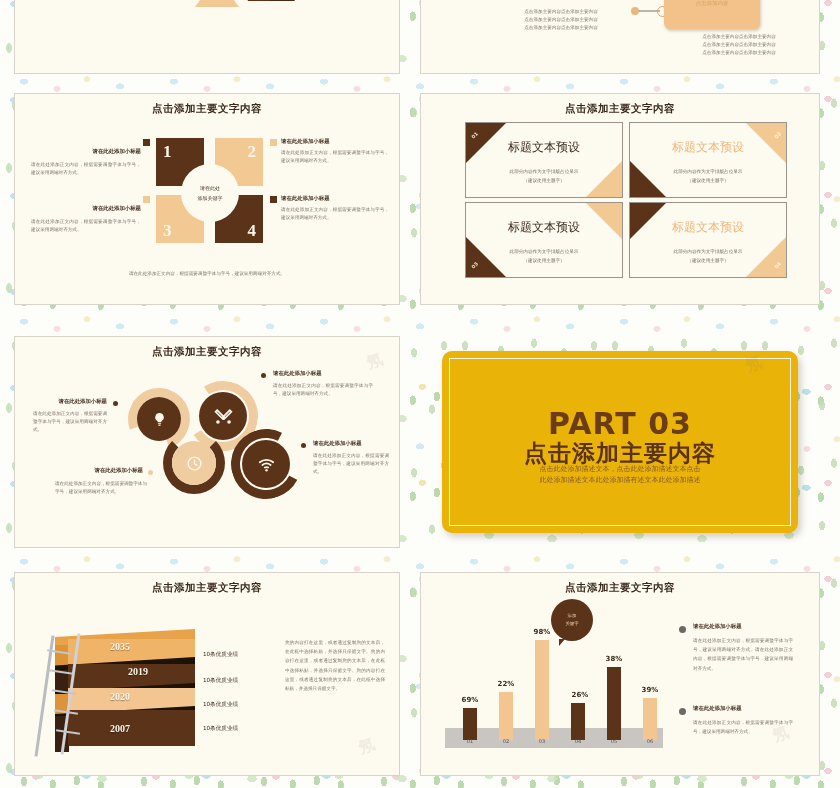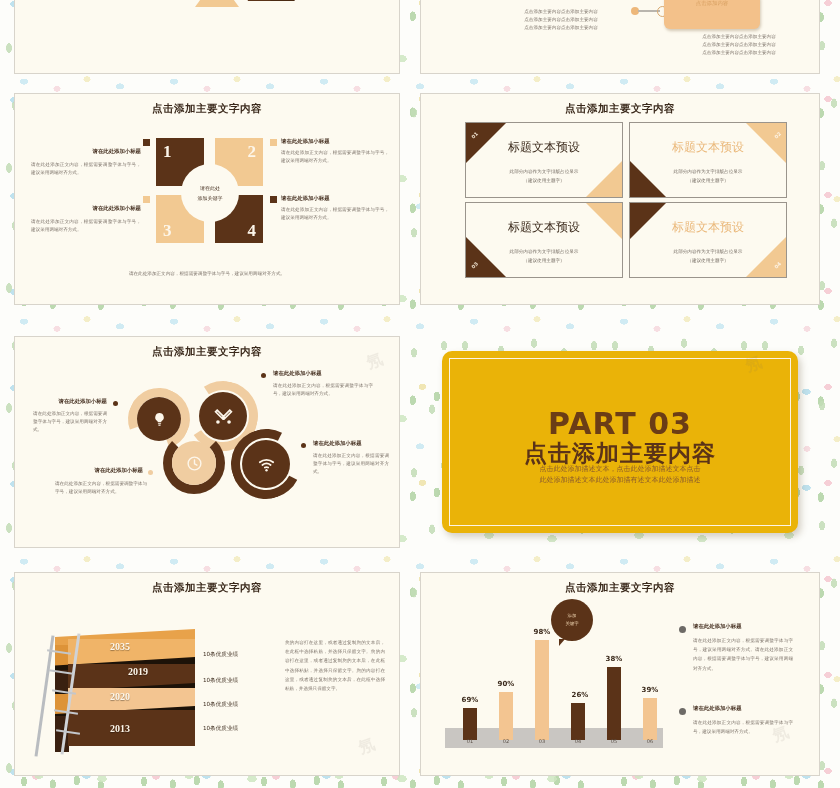--- a/index.html
+++ b/index.html
@@ -363,21 +363,21 @@
         <div style="position:absolute;left:40px;top:121px;width:14px;height:26px;background:#dd9338;"></div>
         <div style="position:absolute;left:53px;top:115px;width:127px;height:26px;background:#f3c591;"></div>
         <div class="yr" style="left:95px;top:118px;">2020</div>
       </div>
 
       <div>
         <div style="position:absolute;left:40px;top:133px;width:140px;height:20px;background:#1c1208;
                     clip-path:polygon(0 40%,100% 0,100% 60%,0 100%);"></div>
         <div style="position:absolute;left:40px;top:143px;width:14px;height:36px;background:#3a2010;"></div>
         <div style="position:absolute;left:53px;top:137px;width:127px;height:36px;background:#5b3318;"></div>
-        <div class="yr" style="left:95px;top:150px;">2013</div>
+        <div class="yr" style="left:95px;top:150px;">2007</div>
       </div>
 
       <div>
         <div style="position:absolute;left:28px;top:62px;width:3px;height:122px;background:#b9bcc0;transform:rotate(8deg);"></div>
         <div style="position:absolute;left:54px;top:60px;width:3px;height:122px;background:#cfd2d6;transform:rotate(8deg);"></div>
         <div style="position:absolute;left:32px;top:78px;width:24px;height:2.2px;background:#c3c6ca;transform:rotate(8deg);"></div>
         <div style="position:absolute;left:34px;top:98px;width:24px;height:2.2px;background:#c3c6ca;transform:rotate(8deg);"></div>
         <div style="position:absolute;left:37px;top:118px;width:24px;height:2.2px;background:#c3c6ca;transform:rotate(8deg);"></div>
         <div style="position:absolute;left:39px;top:138px;width:24px;height:2.2px;background:#c3c6ca;transform:rotate(8deg);"></div>
         <div style="position:absolute;left:41px;top:158px;width:24px;height:2.2px;background:#c3c6ca;transform:rotate(8deg);"></div>
@@ -400,21 +400,21 @@
 
       <div style="position:absolute;left:22px;top:30px;width:222px;height:145px;">
 
         <div class="baseline" style="left:2px;bottom:0;width:218px;height:20px;"></div>
 
         <div class="bar" style="left:20px;bottom:8px;width:14px;height:32px;background:#5b3318;"></div>
         <div class="barval" style="left:10px;bottom:44px;width:34px;">69%</div>
         <div class="barlbl" style="left:12px;bottom:4px;width:30px;">01</div>
 
         <div class="bar" style="left:56px;bottom:8px;width:14px;height:48px;background:#f3c591;"></div>
-        <div class="barval" style="left:46px;bottom:60px;width:34px;">90%</div>
+        <div class="barval" style="left:46px;bottom:60px;width:34px;">22%</div>
         <div class="barlbl" style="left:48px;bottom:4px;width:30px;">02</div>
 
         <div class="bar" style="left:92px;bottom:8px;width:14px;height:100px;background:#f3c591;"></div>
         <div class="barval" style="left:82px;bottom:112px;width:34px;">98%</div>
         <div class="barlbl" style="left:84px;bottom:4px;width:30px;">03</div>
 
         <div class="bar" style="left:128px;bottom:8px;width:14px;height:37px;background:#5b3318;"></div>
         <div class="barval" style="left:120px;bottom:49px;width:34px;">26%</div>
         <div class="barlbl" style="left:120px;bottom:4px;width:30px;">04</div>
 

